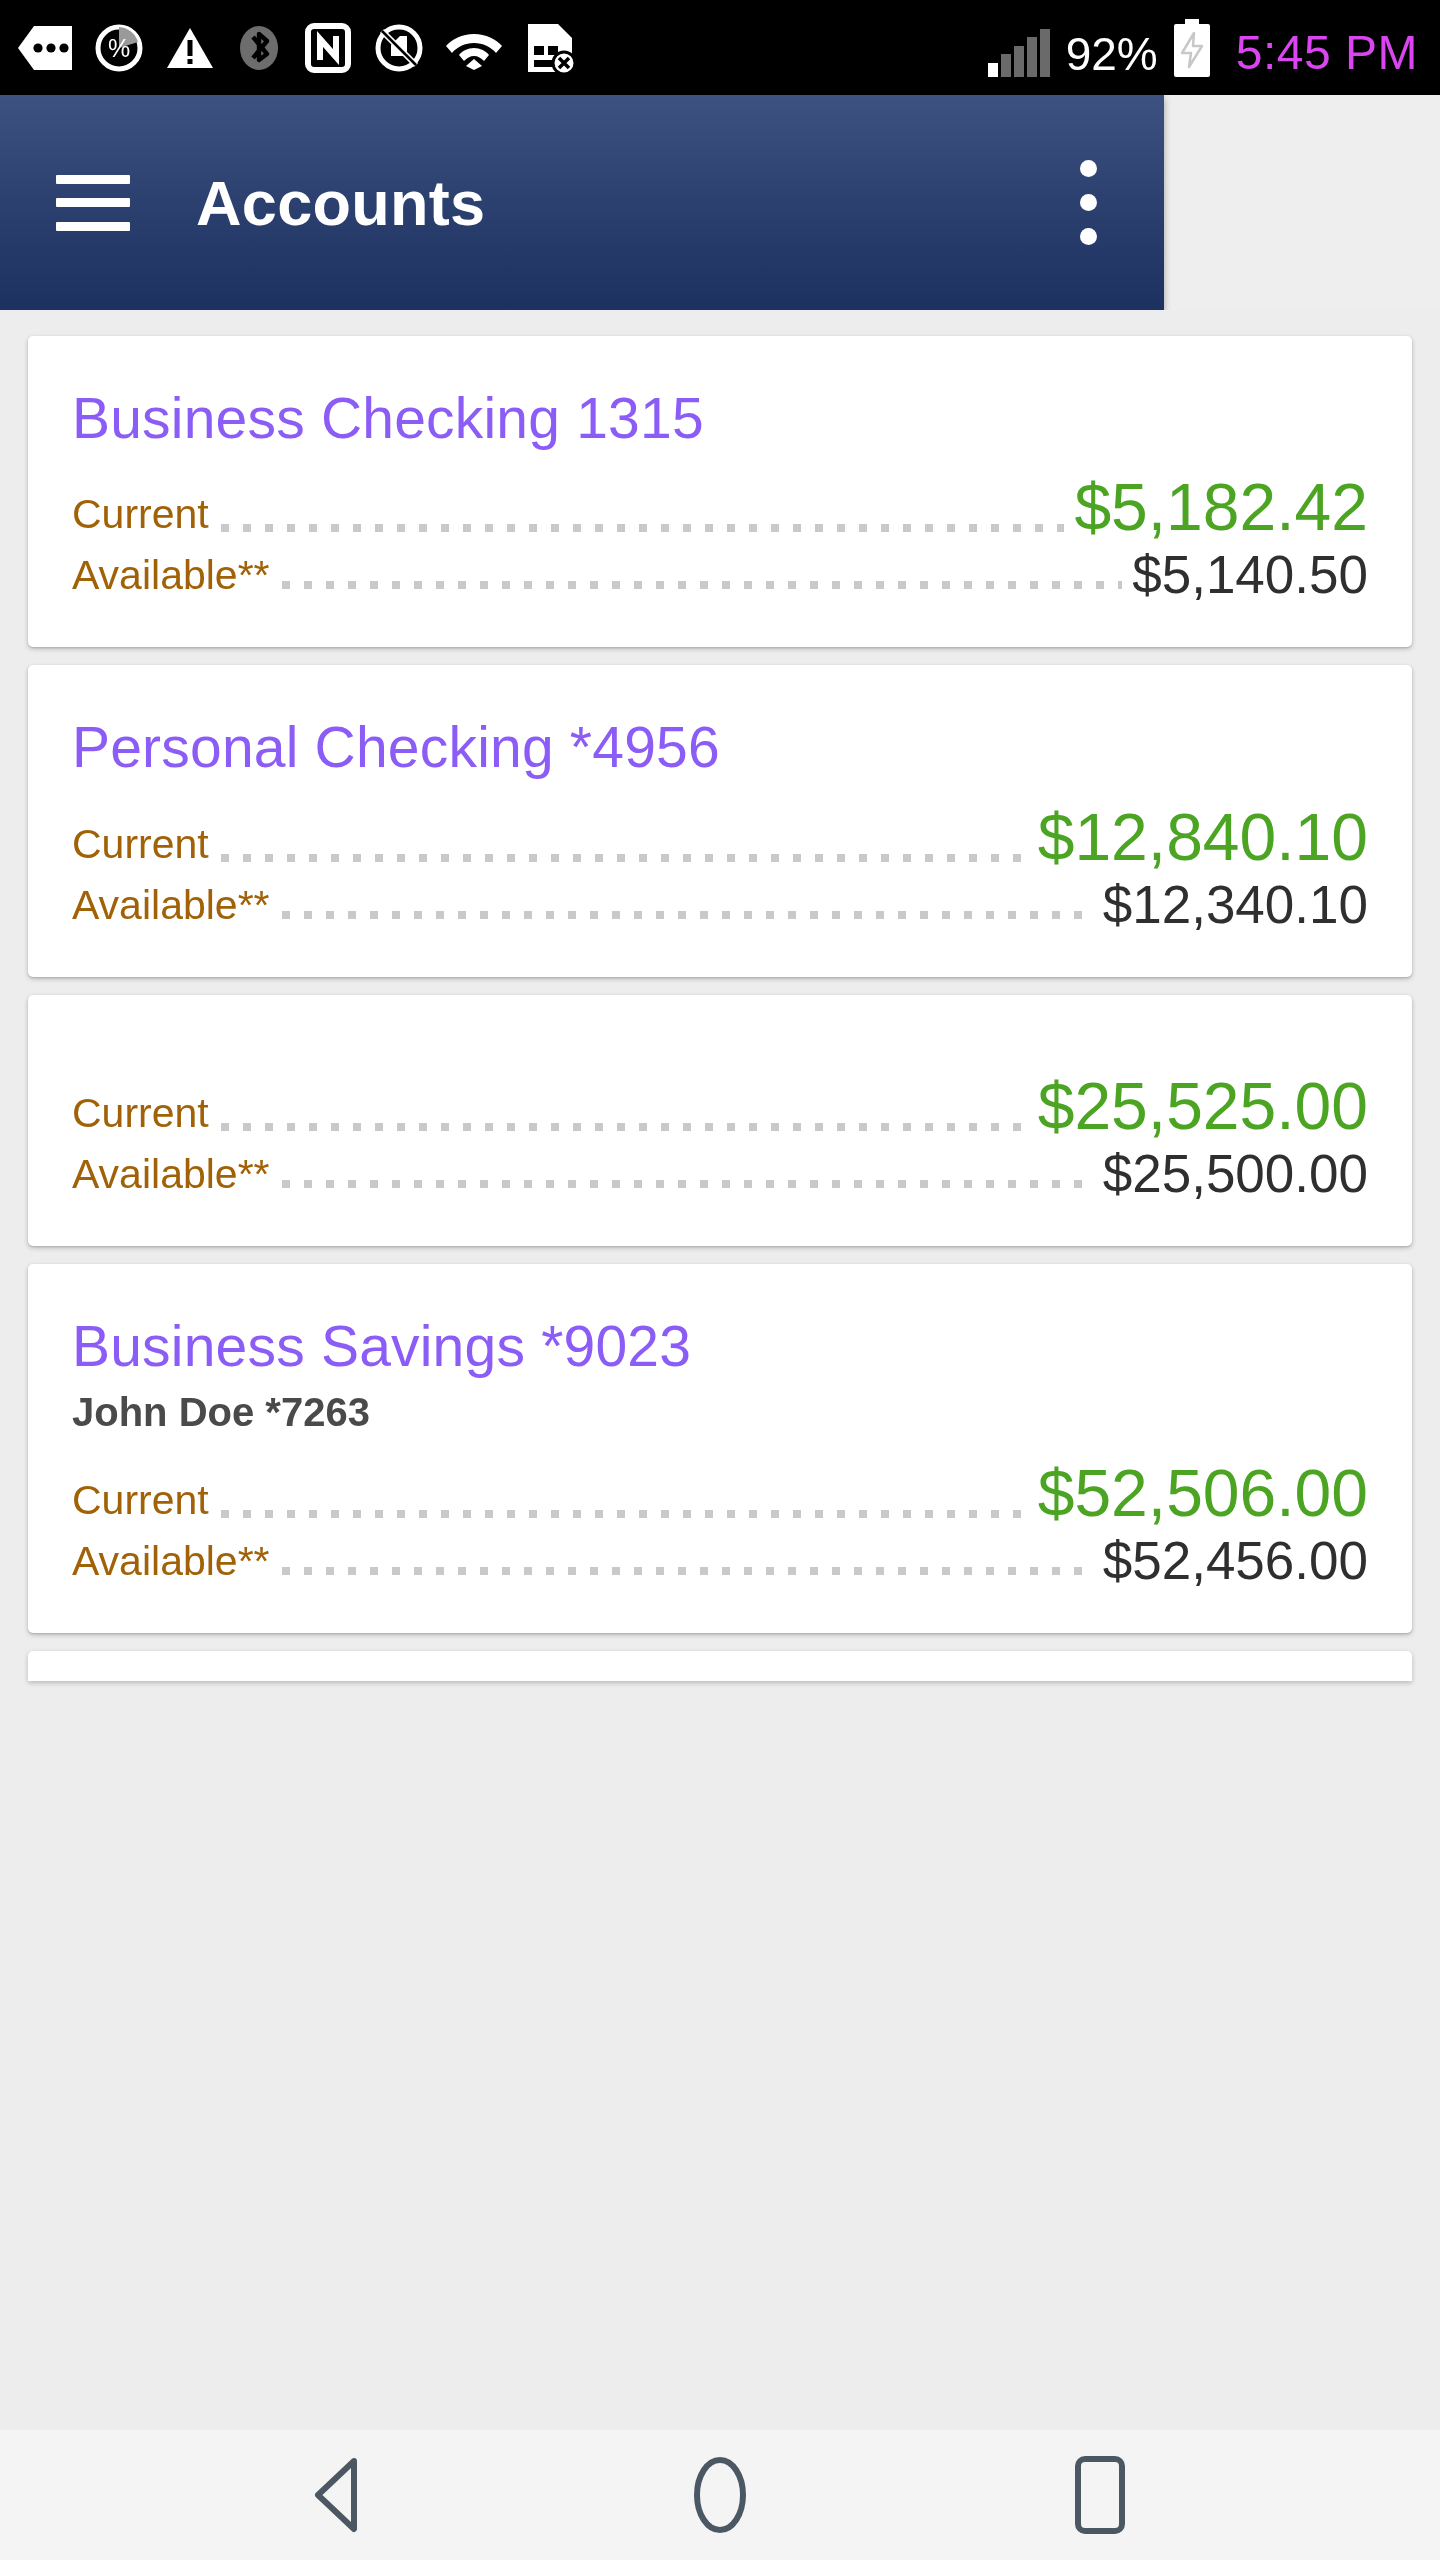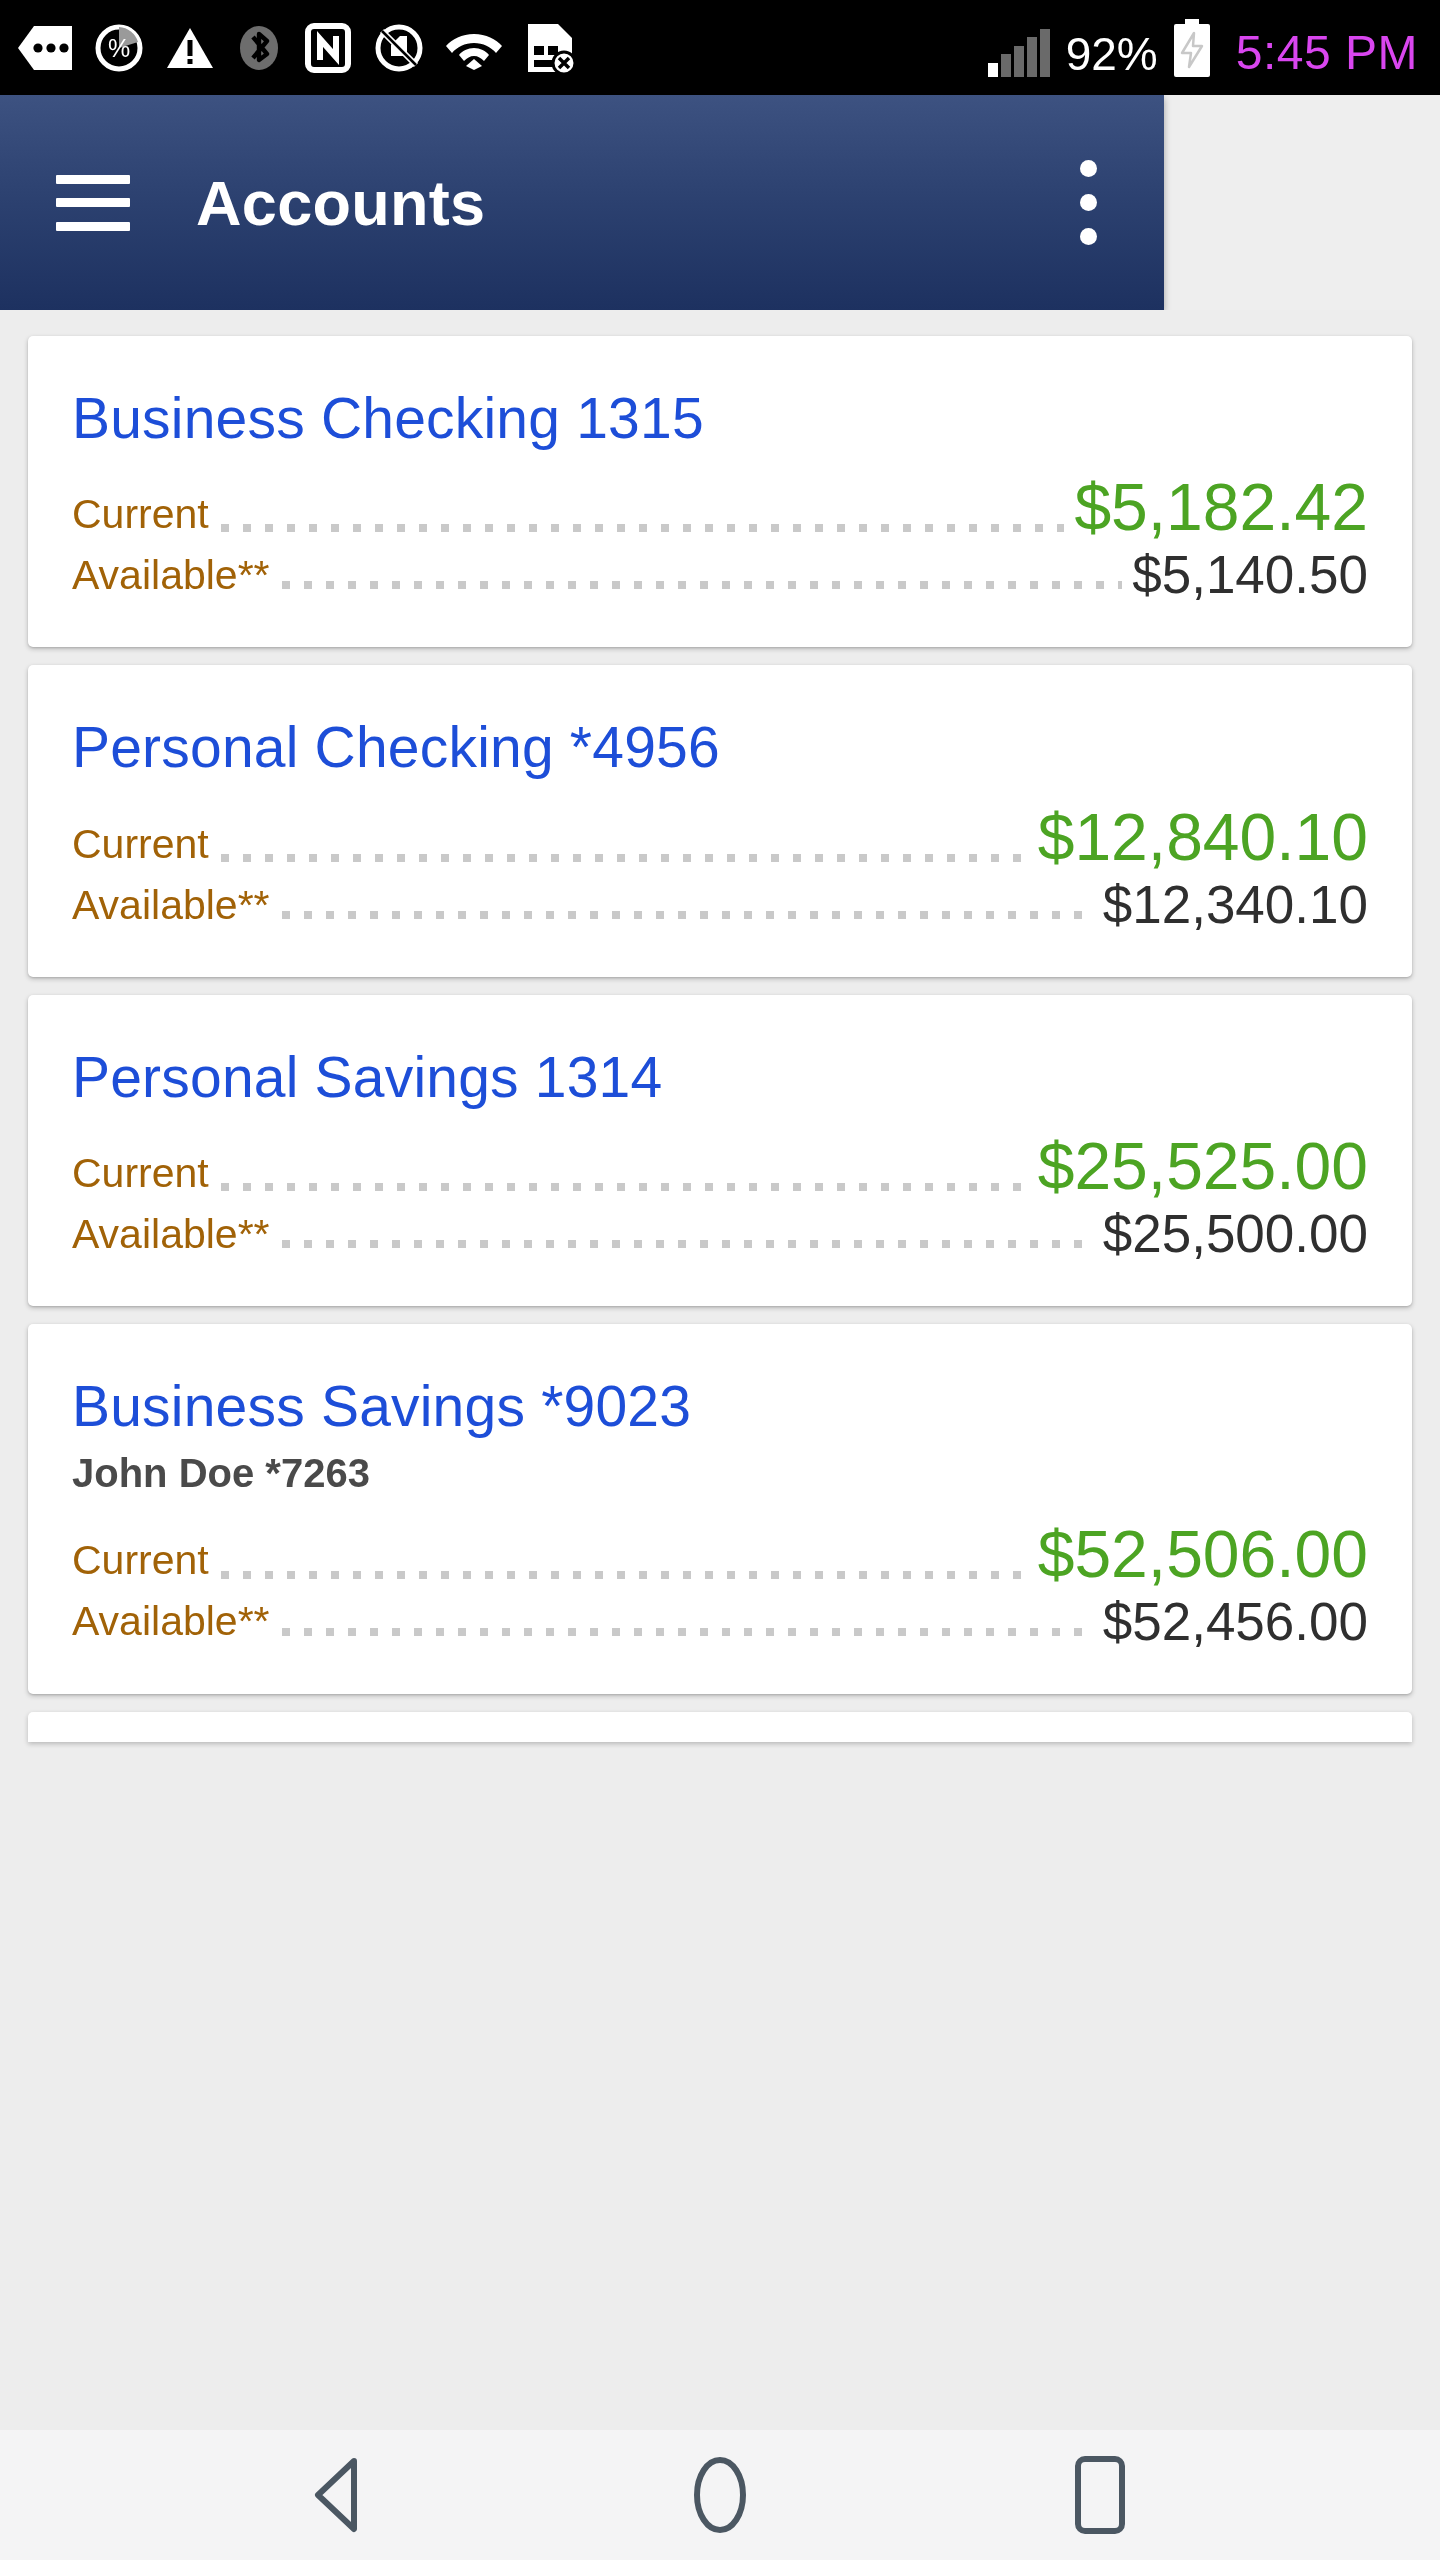--- a/index.html
+++ b/index.html
@@ -54,21 +54,21 @@
     background:#ededed; overflow:hidden; padding:0 0 0 0;
   }
   .card{
     position:relative; margin:18px 28px 0 28px;
     background:#fff; border-radius:5px;
     box-shadow:0 2px 5px rgba(0,0,0,.22), 0 1px 2px rgba(0,0,0,.12);
     padding:52px 44px 44px 44px;
   }
   .card:first-child{ margin-top:26px; }
   .acct-title{
-    font-size:57px; color:#1d4ed8; font-weight:400;
+    font-size:57px; color:#8b5cf6; font-weight:400;
     letter-spacing:.2px; line-height:1.06; white-space:nowrap;
   }
   .acct-sub{
     font-size:40px; color:#4a4a4a; font-weight:700;
     margin-top:14px; line-height:1.1; white-space:nowrap;
   }
   .rows{ margin-top:26px; }
   .bal-row{
     display:flex; align-items:flex-end; width:100%;
     white-space:nowrap;
@@ -230,21 +230,20 @@
       </div>
       <div class="bal-row available">
         <span class="bal-label">Available**</span>
         <span class="leader"></span>
         <span class="bal-amt">$12,340.10</span>
       </div>
     </div>
   </div>
 
   <div class="card">
-    <div class="acct-title">Personal Savings 1314</div>
     <div class="rows">
       <div class="bal-row current">
         <span class="bal-label">Current</span>
         <span class="leader"></span>
         <span class="bal-amt">$25,525.00</span>
       </div>
       <div class="bal-row available">
         <span class="bal-label">Available**</span>
         <span class="leader"></span>
         <span class="bal-amt">$25,500.00</span>

